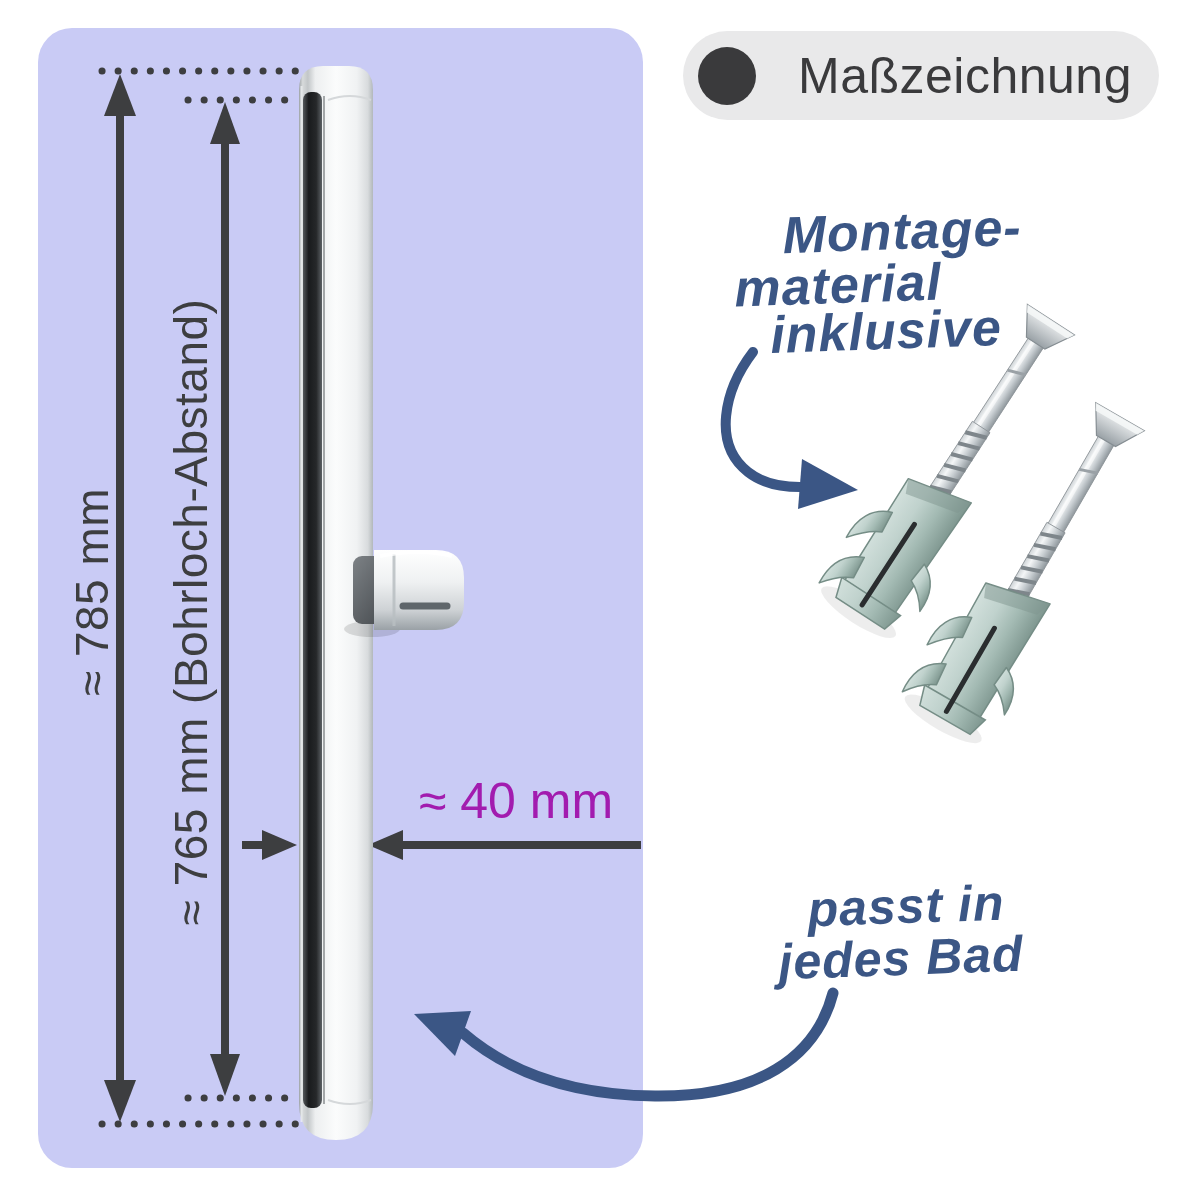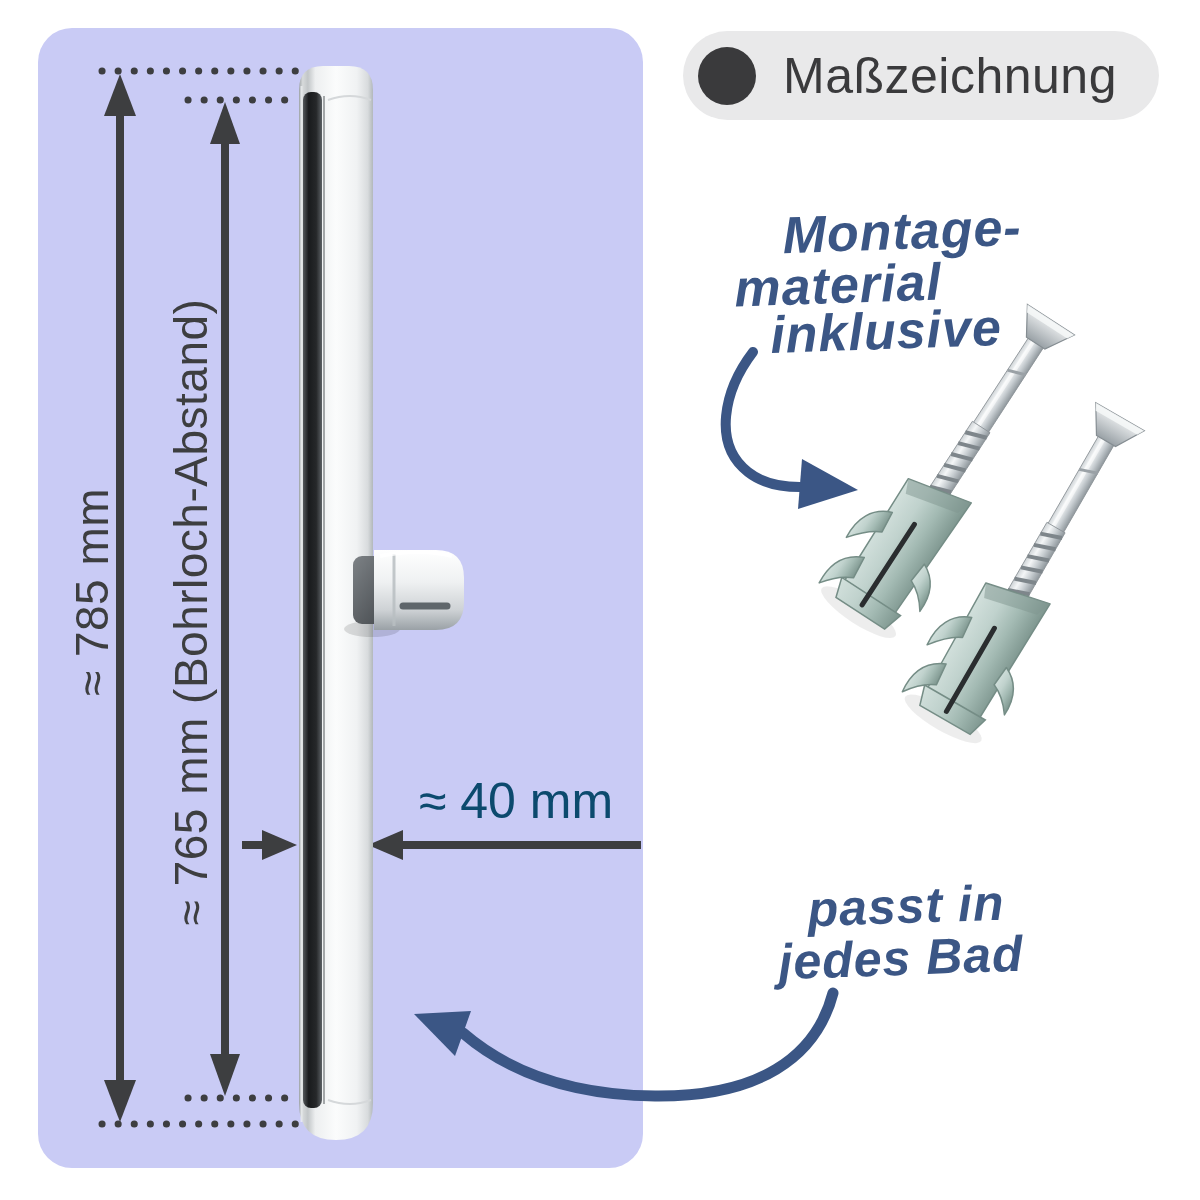--- a/index.html
+++ b/index.html
@@ -9,32 +9,32 @@
     font-family:"Liberation Sans",sans-serif;
   }
   .panel{
     position:absolute;left:38px;top:28px;width:605px;height:1140px;
     background:#c9cbf5;border-radius:34px;
   }
   .art{position:absolute;left:0;top:0;}
   .badge{
     position:absolute;left:683px;top:31px;width:476px;height:89px;
     background:#e9e9ea;border-radius:46px;
-    display:flex;align-items:center;gap:27px;padding-left:15px;box-sizing:border-box;
+    display:flex;align-items:center;gap:42px;padding-left:15px;box-sizing:border-box;
   }
   .badge-dot{width:58px;height:58px;border-radius:50%;background:#3a3a3c;flex:0 0 auto;}
   .badge-label{font-size:50px;font-weight:500;color:#3a3a3c;letter-spacing:.5px;}
   .vlabel{
     position:absolute;white-space:nowrap;
     transform:translate(-50%,-50%) rotate(-90deg);
     font-size:46px;font-weight:500;color:#3d3e40;letter-spacing:.5px;
   }
   .hlabel{
     position:absolute;white-space:nowrap;transform:translate(-50%,-50%);
-    font-size:50px;font-weight:500;color:#0c4a6e;
+    font-size:50px;font-weight:500;color:#a21caf;
   }
   .hand{
     position:absolute;white-space:nowrap;transform:translate(-50%,-50%) rotate(-2deg);
     color:#3b5685;font-style:italic;font-weight:700;letter-spacing:1px;
   }
   .hand.m{font-size:52px;}
   .hand.p{font-size:50px;}
 </style>
 </head>
 <body>

